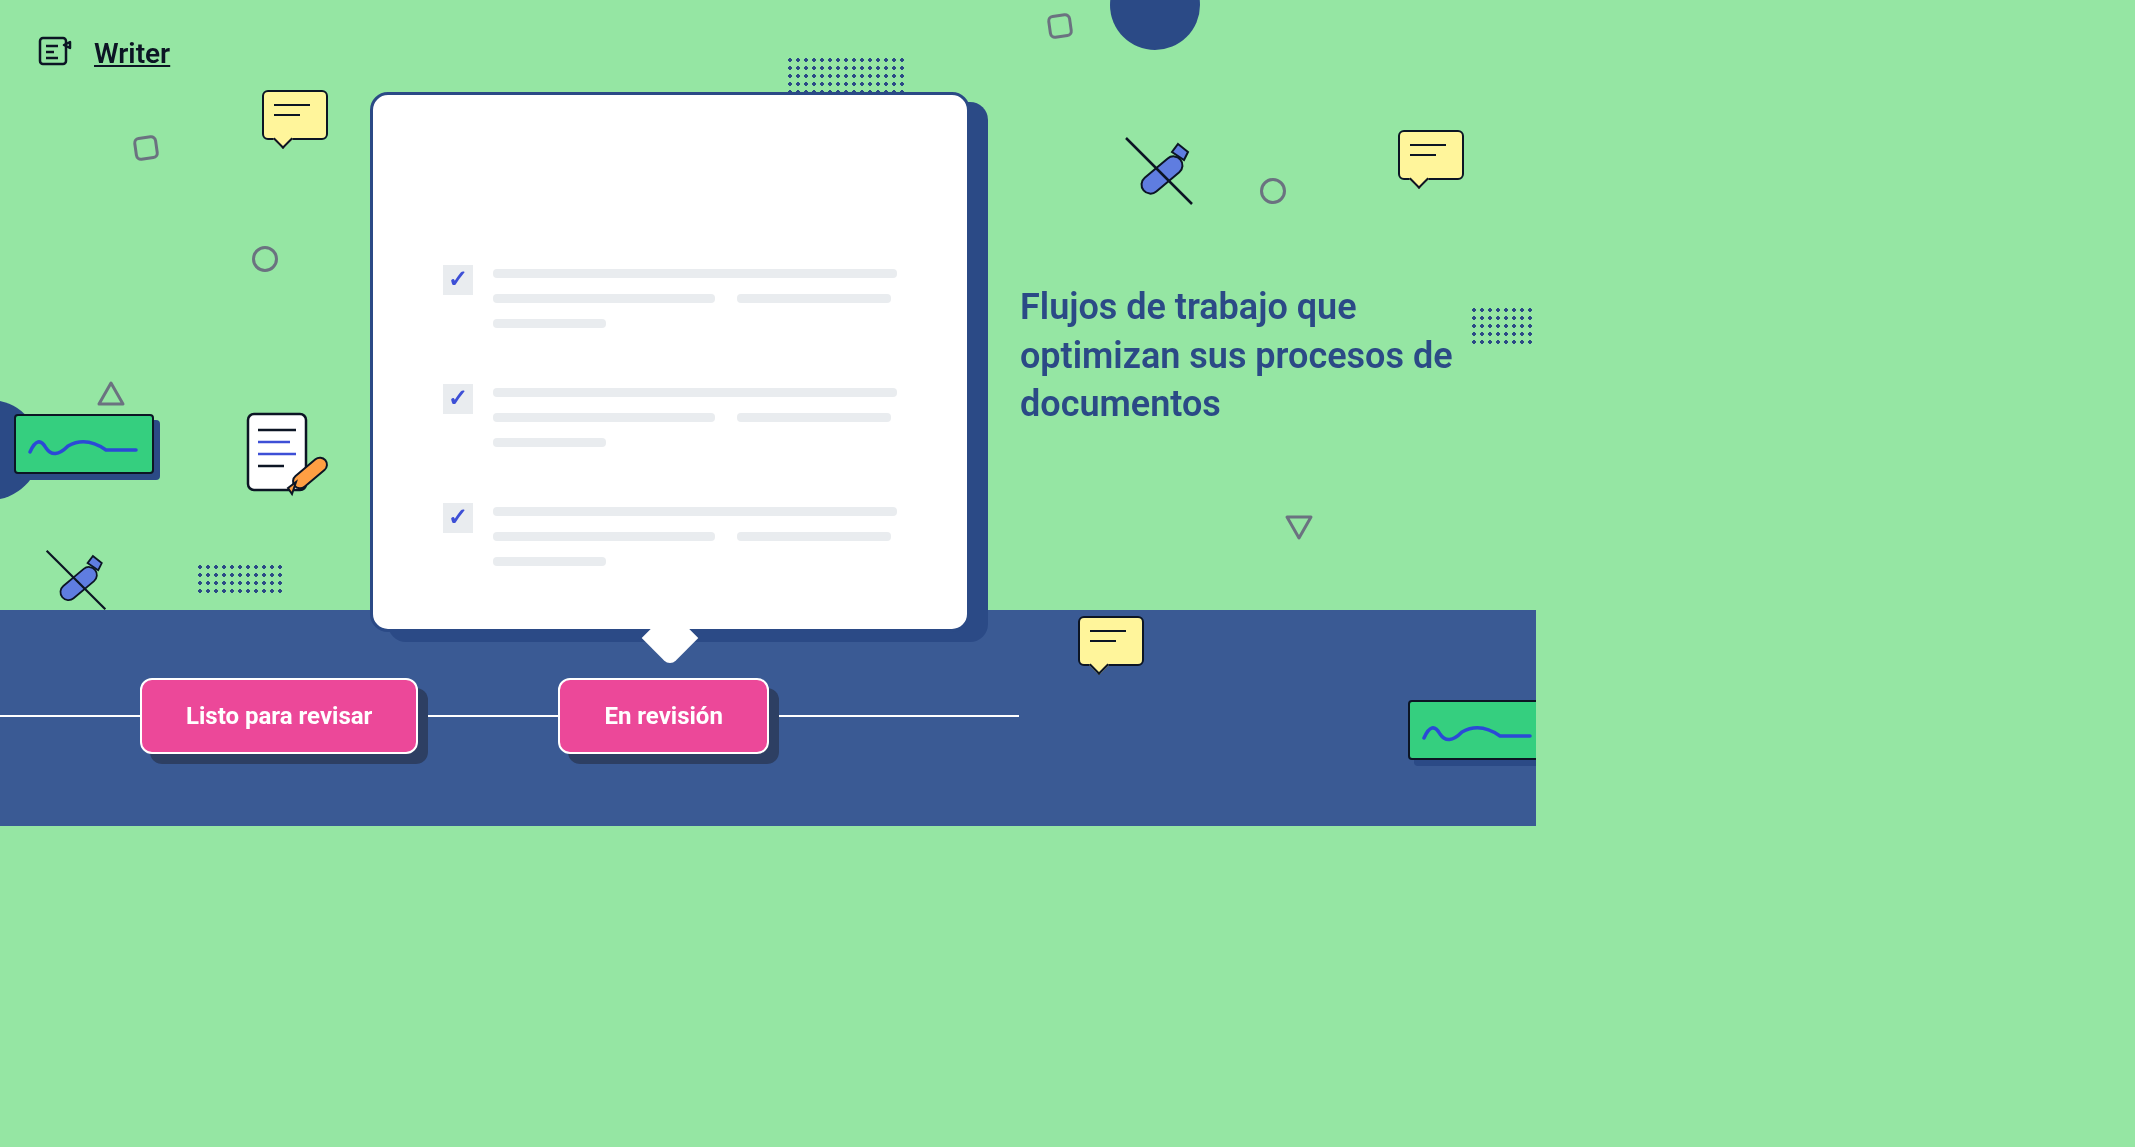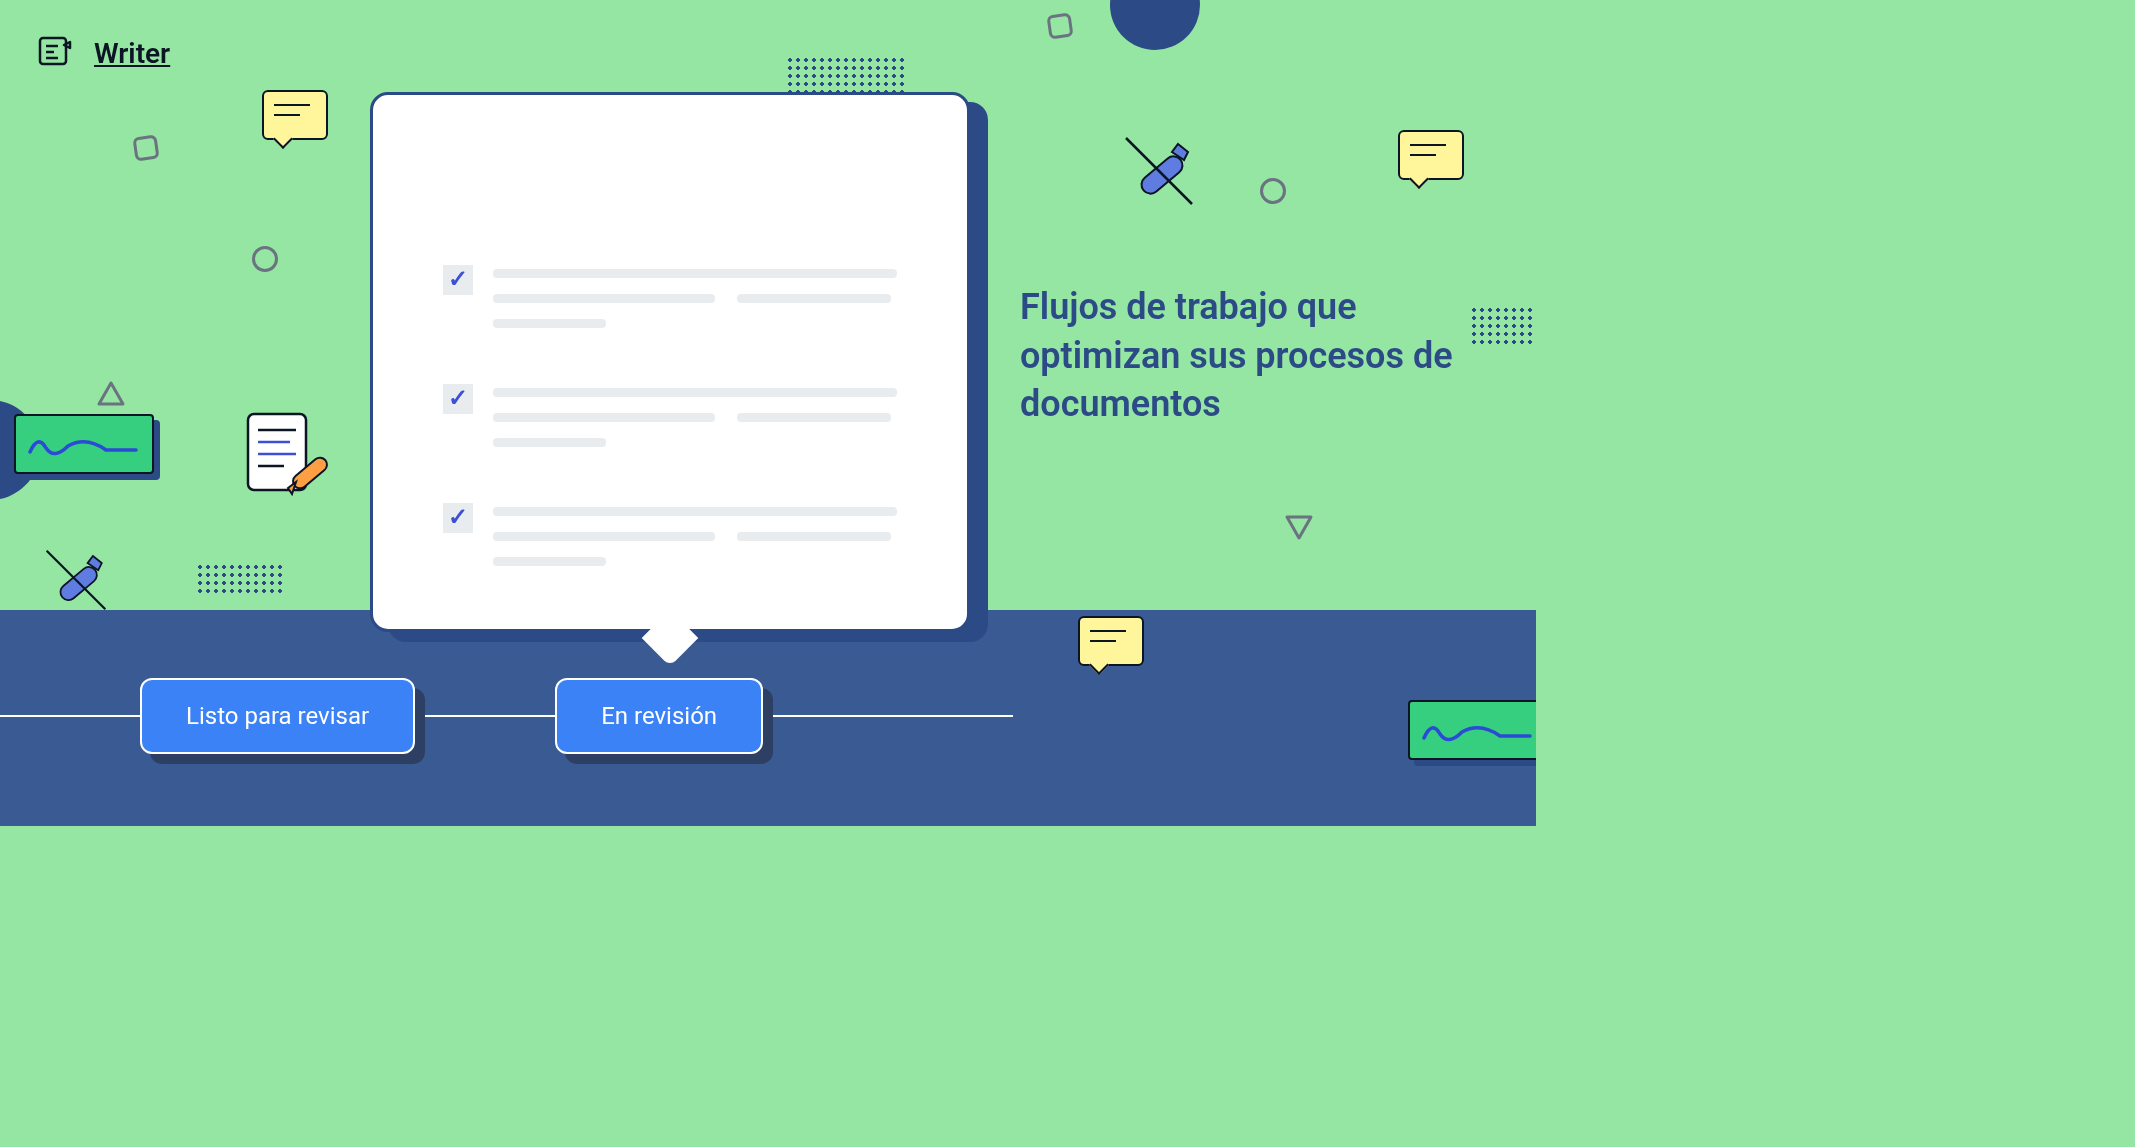--- a/index.html
+++ b/index.html
@@ -143,26 +143,26 @@
   }
   .step-shadow {
     position: absolute;
     top: 10px; left: 10px;
     width: 100%; height: 100%;
     background: #2d3f63;
     border-radius: 12px;
   }
   .step {
     position: relative;
-    background: #3b82f6;
+    background: #ec4899;
     border: 2.5px solid #ffffff;
     border-radius: 12px;
     color: #ffffff;
     font-size: 24px;
-    font-weight: 400;
+    font-weight: 700;
     padding: 22px 44px;
     white-space: nowrap;
     z-index: 1;
   }
   .step.active {
     padding: 26px 64px;
     font-size: 26px;
   }
   
   .deco { position: absolute; }

